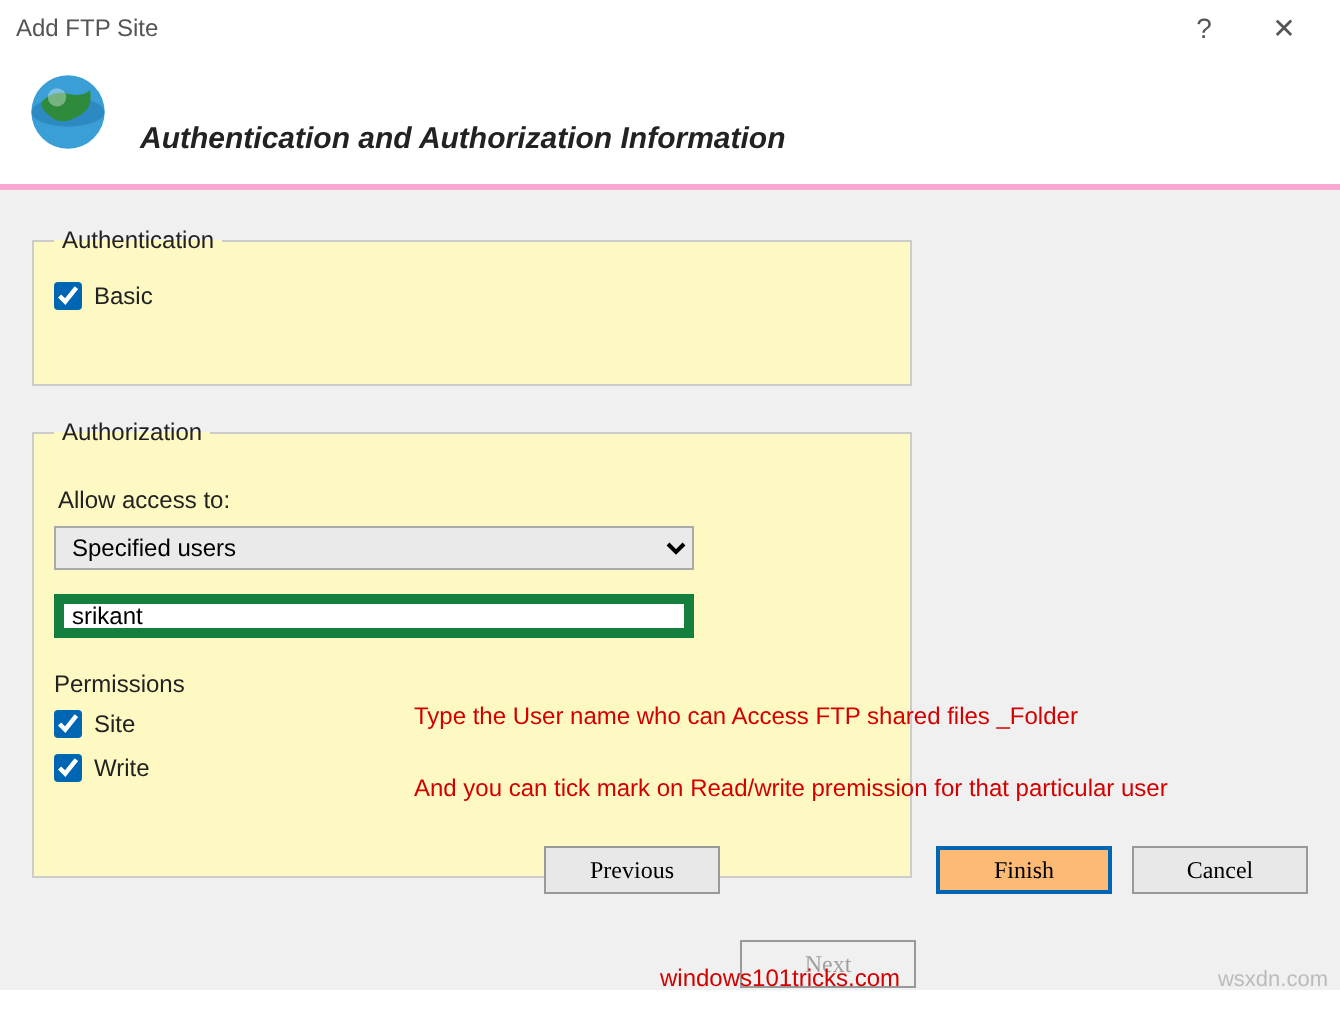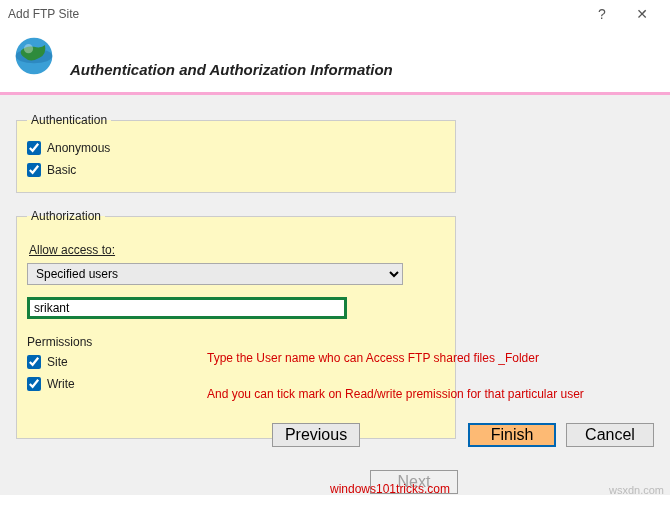--- a/index.html
+++ b/index.html
@@ -64,35 +64,35 @@
     .chk-row {
       display: flex;
       align-items: center;
       margin-bottom: 8px;
     }
     input[type="checkbox"] {
       width: 14px; height: 14px;
       margin: 0 6px 0 0;
       accent-color: #0066b3;
     }
-    .label-row { margin: 6px 0 6px 2px; text-decoration: underline; }
+    .label-row { margin: 6px 0 6px 2px; }
     select {
-      width: 376px;
+      width: 320px;
       height: 22px;
       font-size: 12px;
       background: #eaeaea;
       border: 1px solid #aaa;
       padding: 0 4px;
     }
     input[type="text"] {
       width: 320px;
       height: 22px;
       font-size: 12px;
       padding: 0 4px;
-      border: 3px solid #15803d;
+      border: 5px solid #15803d;
       margin-top: 12px;
     }
     .perm-group {
       margin-top: 16px;
     }
     .perm-title { margin-bottom: 6px; }
     .annot {
       position: absolute;
       color: #d30000;
       font-size: 12px;
@@ -103,24 +103,25 @@
     .annot2 { top: 164px; }
     .footer {
       position: absolute;
       bottom: 12px;
       right: 16px;
       display: flex;
       gap: 10px;
     }
     .wbtn {
       width: 88px; height: 24px;
-      font-size: 16px;
+      font-size: 12px;
       border: 1px solid #999;
       background: #e8e8e8;
       cursor: pointer;
+      font-family: Liberation Serif, serif;
     }
     .wbtn.disabled {
       background: #f0f0f0;
       color: #a0a0a0;
       cursor: default;
       margin-top: 47px;
     }
     .wbtn.primary {
       border: 2px solid #0066b3;
       background: #fdba74;
@@ -158,24 +159,20 @@
       <circle cx="18" cy="16" r="5" fill="#fff" opacity="0.35"></circle>
     </svg>
   </span>
   <h1>Authentication and Authorization Information</h1>
 </div>
 
 <div class="content-area">
 
   <fieldset class="auth">
     <legend>Authentication</legend>
-    <div class="chk-row">
-      <input type="checkbox" checked="" style="">
-      <span>Anonymous</span>
-    </div>
     <div class="chk-row">
       <input type="checkbox" checked="" style="">
       <span>Basic</span>
     </div>
   </fieldset>
 
   <fieldset class="authz">
     <legend>Authorization</legend>
 
     <div class="label-row">Allow access to:</div>

